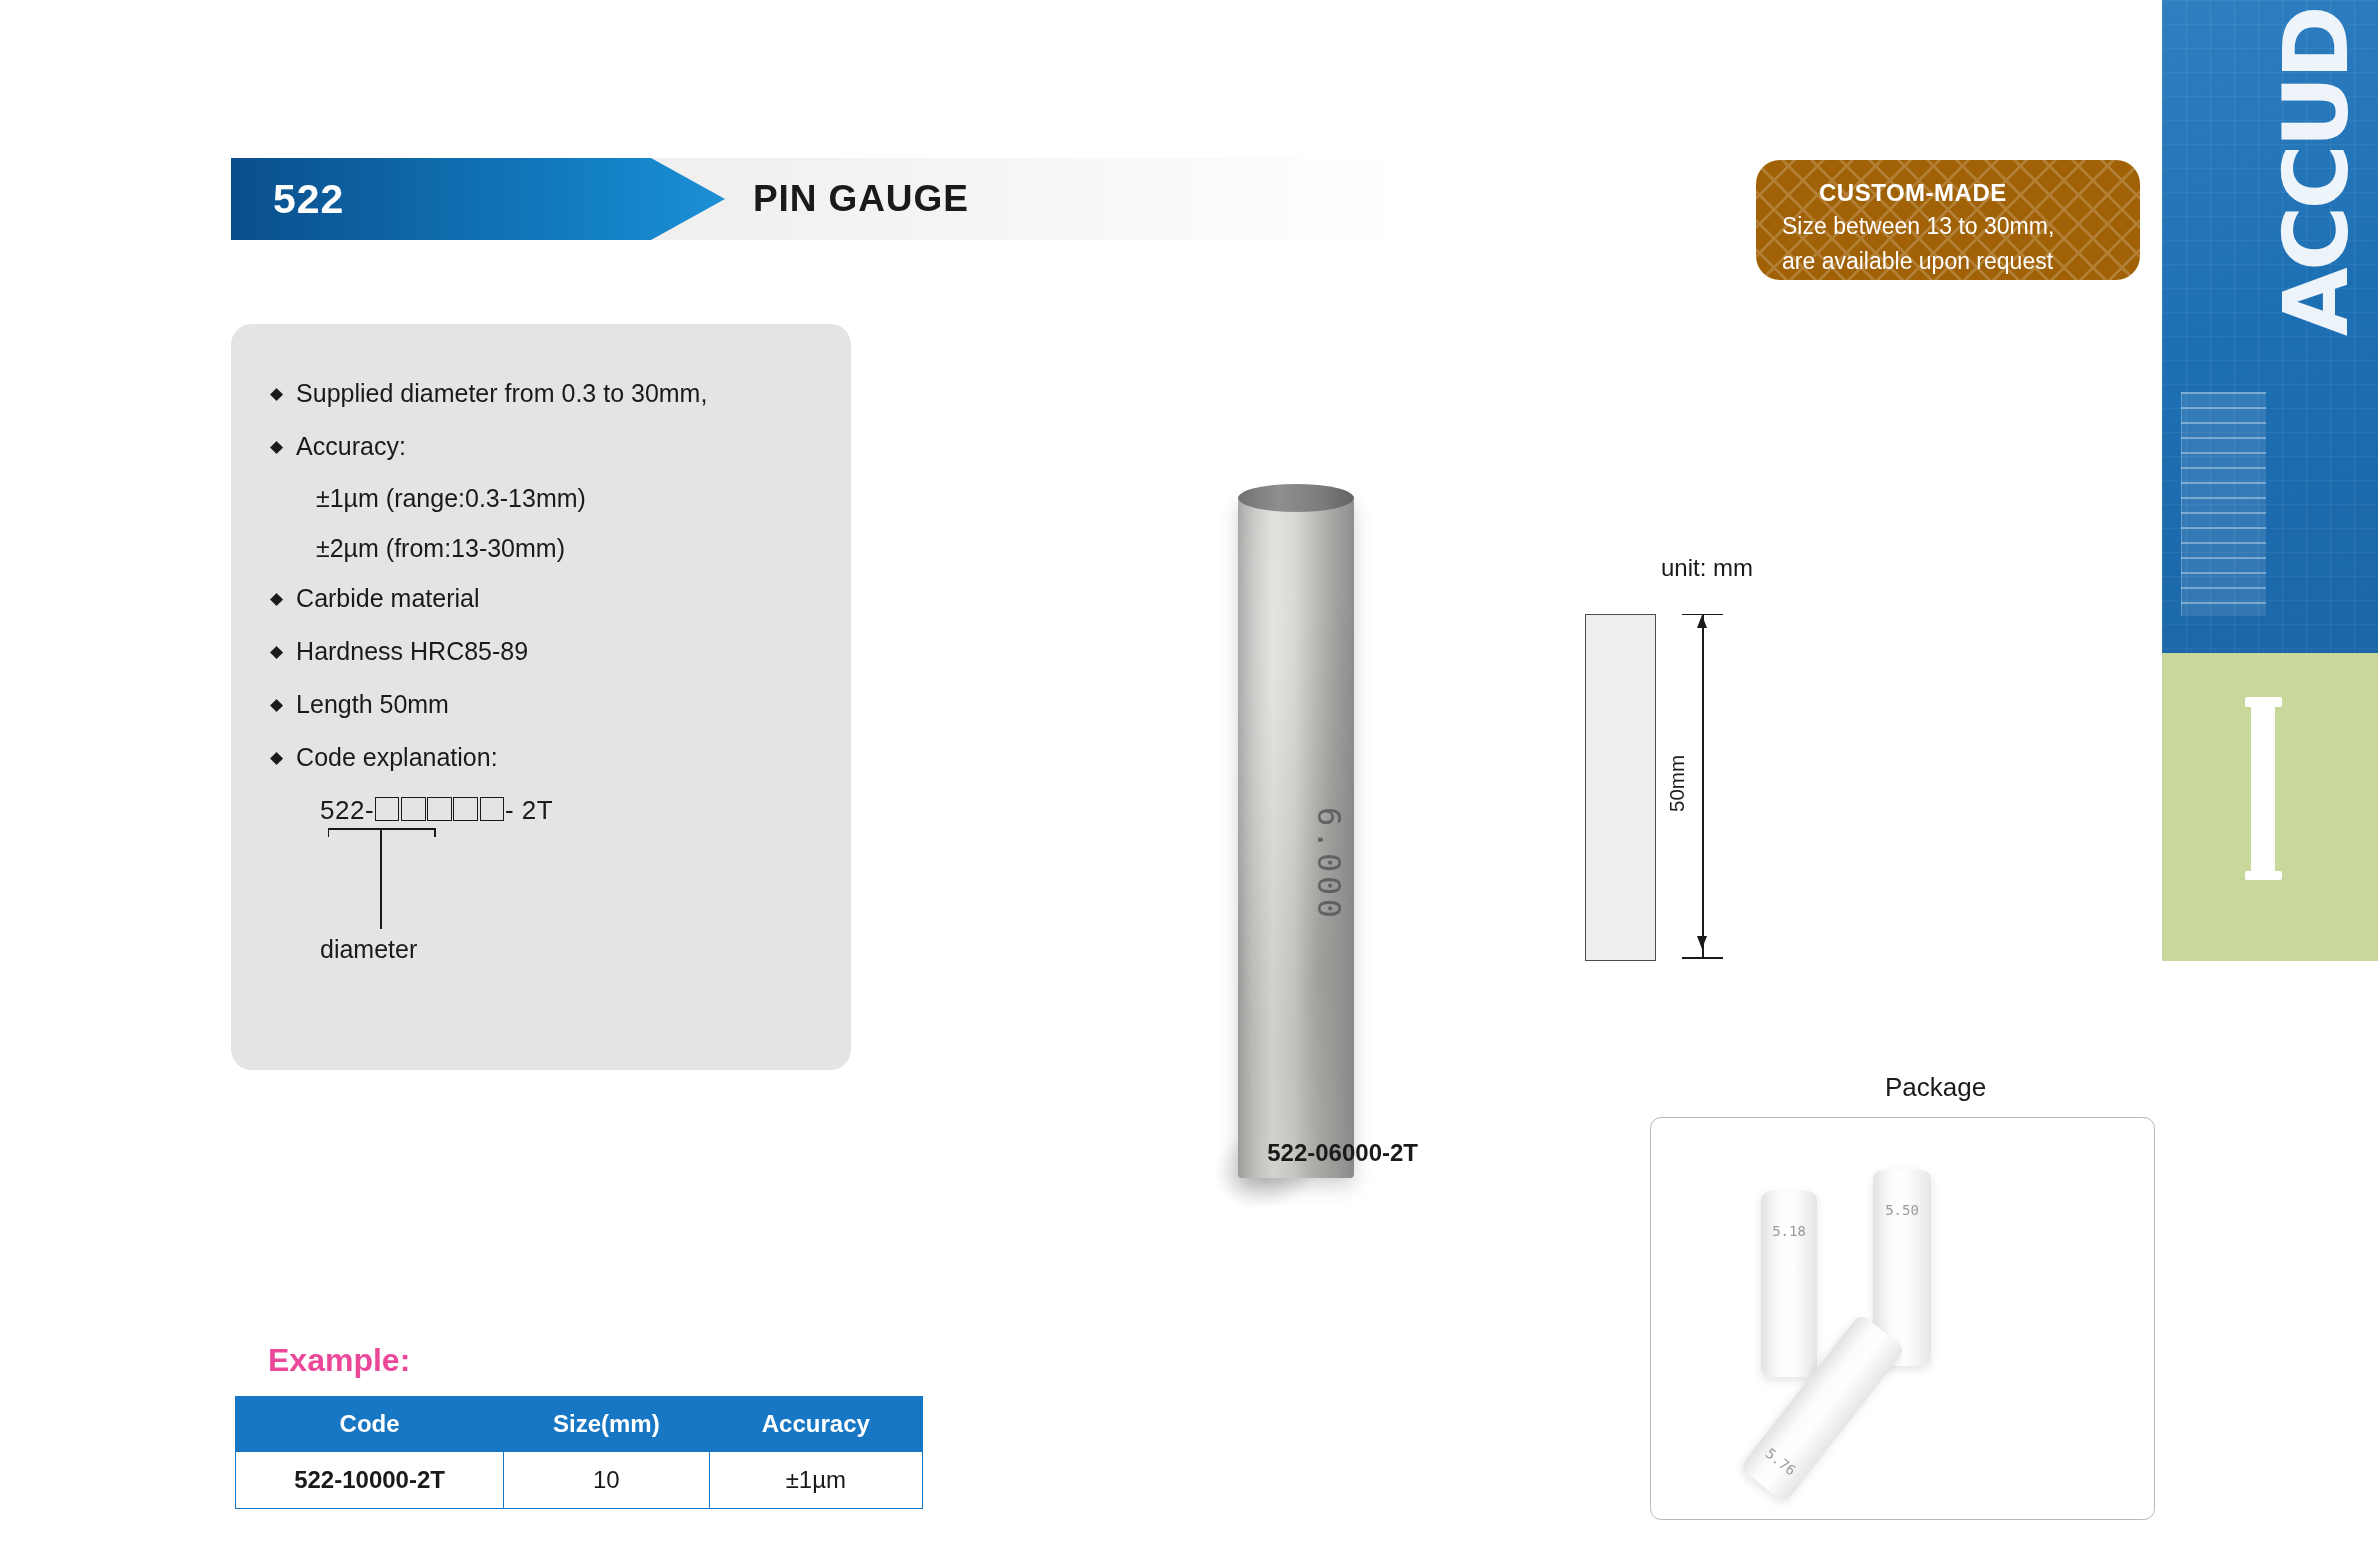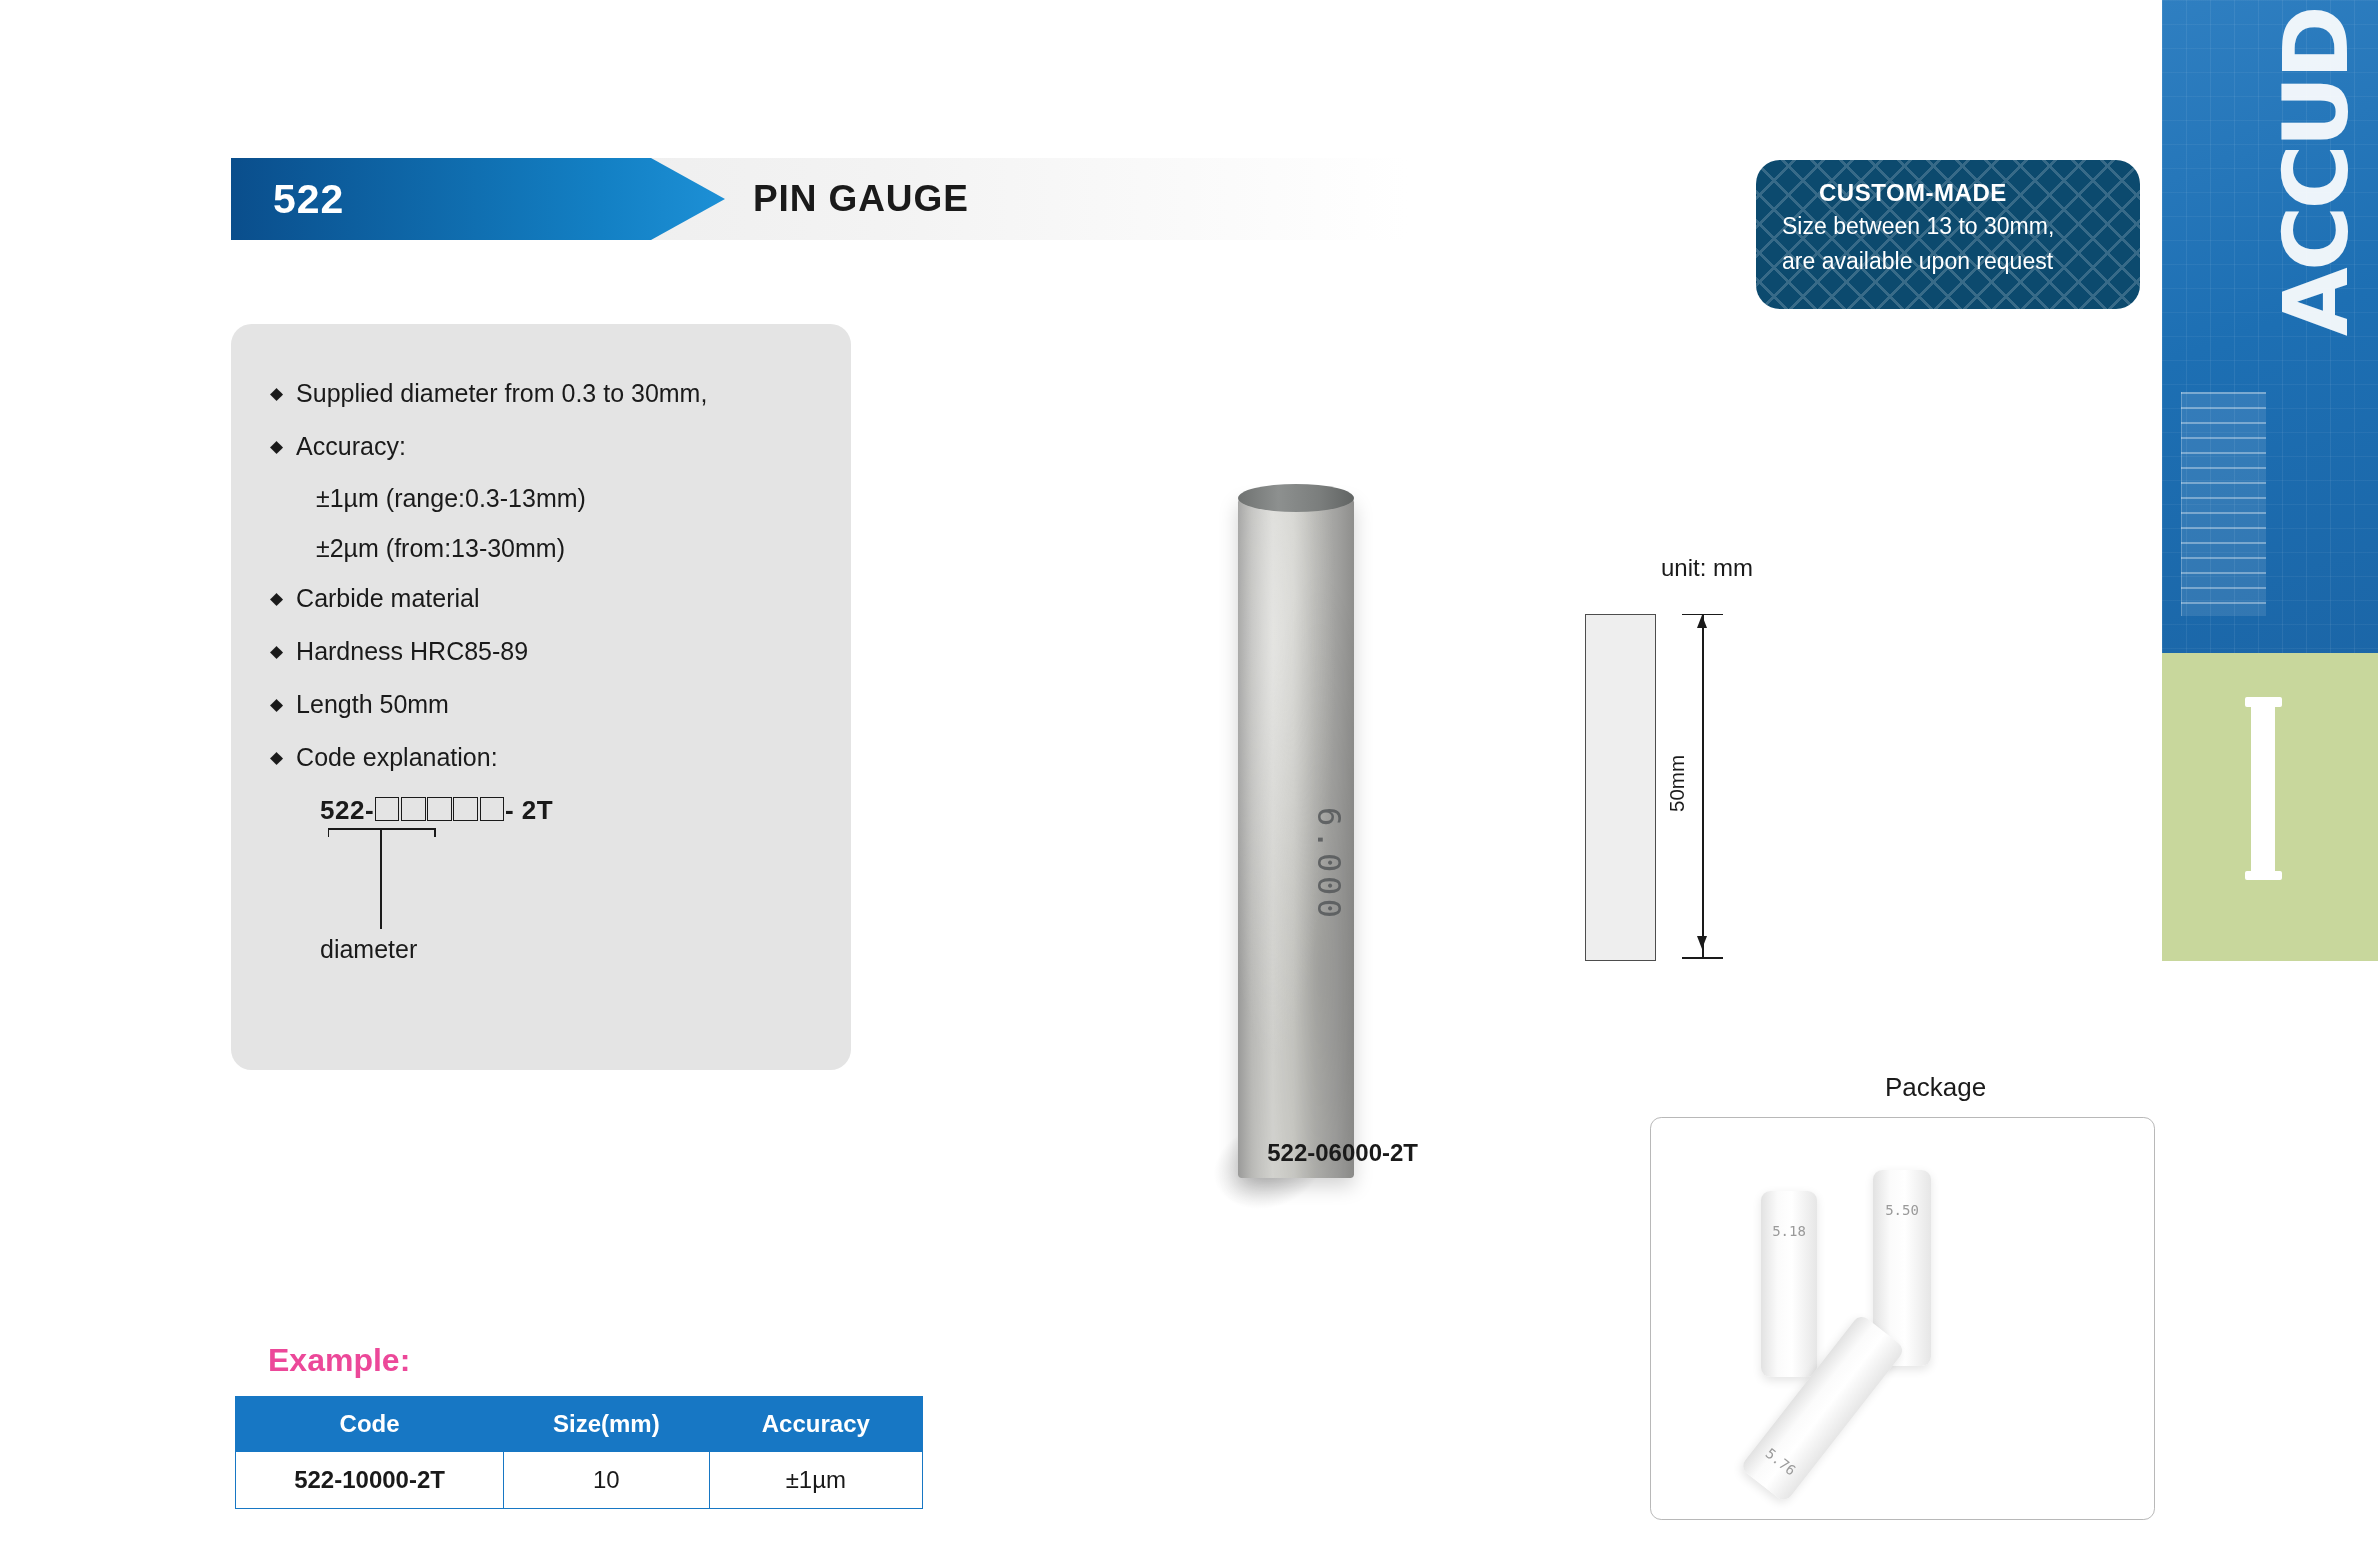--- a/index.html
+++ b/index.html
@@ -149,22 +149,22 @@
     color: #1a1a1a;
     letter-spacing: 0.9px;
   }
 
   
   .custom-badge {
     position: absolute;
     left: 1756px;
     top: 160px;
     width: 384px;
-    height: 149px;
-    background: #0c4a6e;
+    height: 120px;
+    background: #a16207;
     border-radius: 24px;
     overflow: hidden;
   }
   .custom-badge .pattern {
     position: absolute;
     inset: 0;
     opacity: 0.18;
     background-image:
       repeating-linear-gradient(45deg, #ffffff 0 2.8px, transparent 2.8px 20.5px),
       repeating-linear-gradient(-45deg, #ffffff 0 2.8px, transparent 2.8px 20.5px);
@@ -219,21 +219,21 @@
     color: #1a1a1a;
     padding-left: 85px;
     margin-bottom: 20.5px;
   }
   .code-explain {
     padding-left: 89px;
     margin-top: 20.5px;
   }
   .code-line {
     font-size: 26px;
-    font-weight: bold;
+    font-weight: normal;
     color: #1a1a1a;
     letter-spacing: 0.5px;
     white-space: nowrap;
   }
   .code-box {
     display: inline-block;
     width: 22.4px;
     height: 22.4px;
     border: 1.9px solid #1a1a1a;
     margin: 0 0.9px;

